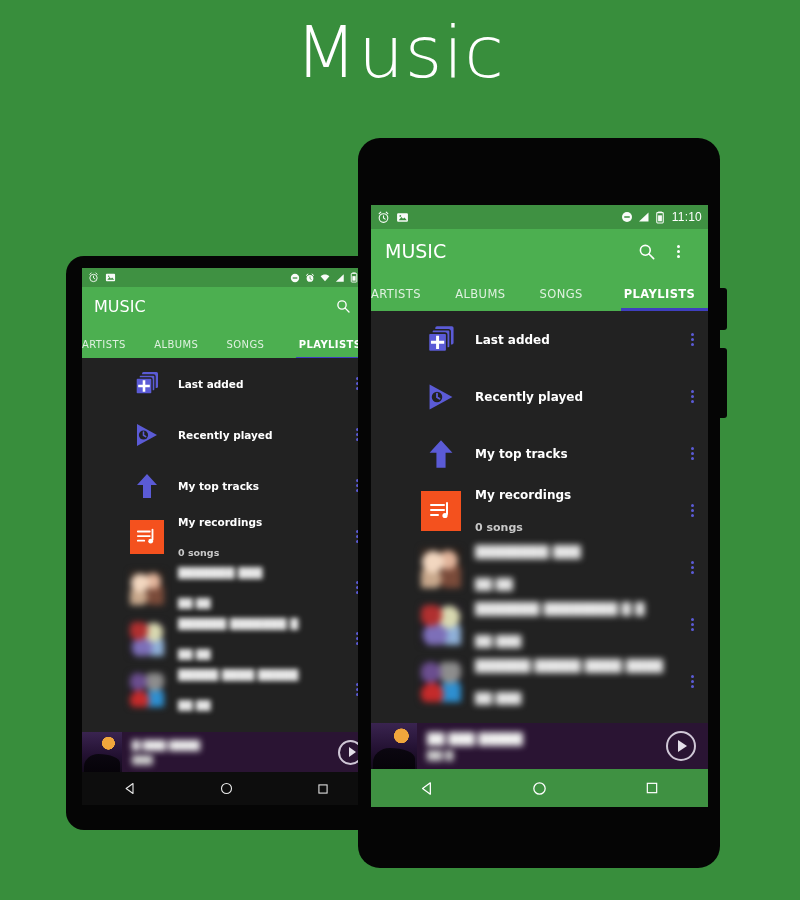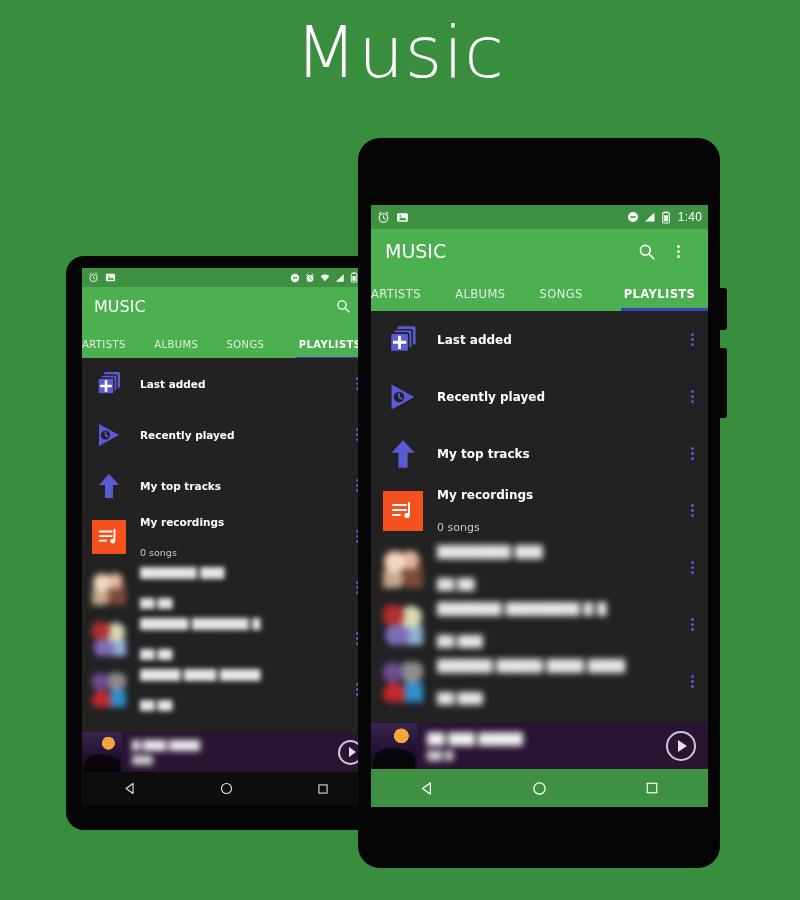--- a/index.html
+++ b/index.html
@@ -112,38 +112,38 @@
     background: transparent;
     margin: 7px -3px -9px -3px;
   }
   .tab.active .underline { background: #3f3fbf; }
   .screen.front .tabs { height: 38px; }
   .screen.front .tab { font-size: 11.5px; }
   .screen.back  .tabs { height: 33px; }
   .screen.back  .tab { font-size: 10px; padding-bottom: 7px; }
 
   
-  .list { background: #222222; width: 100%; position: relative; }
+  .list { background: #222222; width: 100%; position: relative; padding-left: 38px; }
   .row {
     display: flex; align-items: center;
     position: relative;
   }
   .row .thumb {
     flex: 0 0 auto;
     display: flex; align-items: center; justify-content: center;
     overflow: hidden;
   }
   .row .texts { flex: 1; min-width: 0; padding-left: 14px; }
   .row .title {
     color: #ffffff; font-weight: bold;
     font-family: "DejaVu Sans", sans-serif;
     white-space: nowrap; overflow: hidden;
   }
   .row .sub {
-    color: #c8c8c8; font-weight: 400;
+    color: #c8c8c8; font-weight: 700;
     font-family: "DejaVu Sans", sans-serif;
     margin-top: 19px;
     white-space: nowrap; overflow: hidden;
   }
   .row .more { flex: 0 0 auto; display: flex; flex-direction: column; gap: 2px; align-items: center; }
   .row .more i { width: 3px; height: 3px; border-radius: 50%; background: #5b5bd6; display: block; }
 
   .screen.front .row { height: 57px; padding: 0 14px 0 12px; }
   .screen.front .row .thumb { width: 40px; height: 40px; }
   .screen.front .row .title { font-size: 12px; }
@@ -490,21 +490,21 @@
           <rect x="6.5" y="10.5" width="11" height="3" fill="#3f9142"></rect>
         </svg>
         <svg class="sb-ico" width="12" height="12" viewBox="0 0 24 24">
           <path d="M2 21h19V3z" fill="#fff"></path>
         </svg>
         <svg class="sb-ico" width="10" height="13" viewBox="0 0 16 24">
           <rect x="4.5" y="1" width="7" height="2" fill="#fff"></rect>
           <rect x="2" y="3" width="12" height="19" rx="1.5" fill="none" stroke="#fff" stroke-width="2"></rect>
           <rect x="4.5" y="8" width="7" height="11" fill="#fff"></rect>
         </svg>
-        <span class="sb-clock">1:40</span>
+        <span class="sb-clock">11:10</span>
       </div>
     </div>
 
     <div class="toolbar">
       <div class="app-title">MUSIC</div>
       <div class="actions">
         <div class="icon-btn">
           <svg width="19" height="19" viewBox="0 0 24 24">
             <circle cx="10.5" cy="10.5" r="6.2" fill="none" stroke="#fff" stroke-width="2"></circle>
             <path d="M15.2 15.2L21 21" stroke="#fff" stroke-width="2" stroke-linecap="round"></path>

